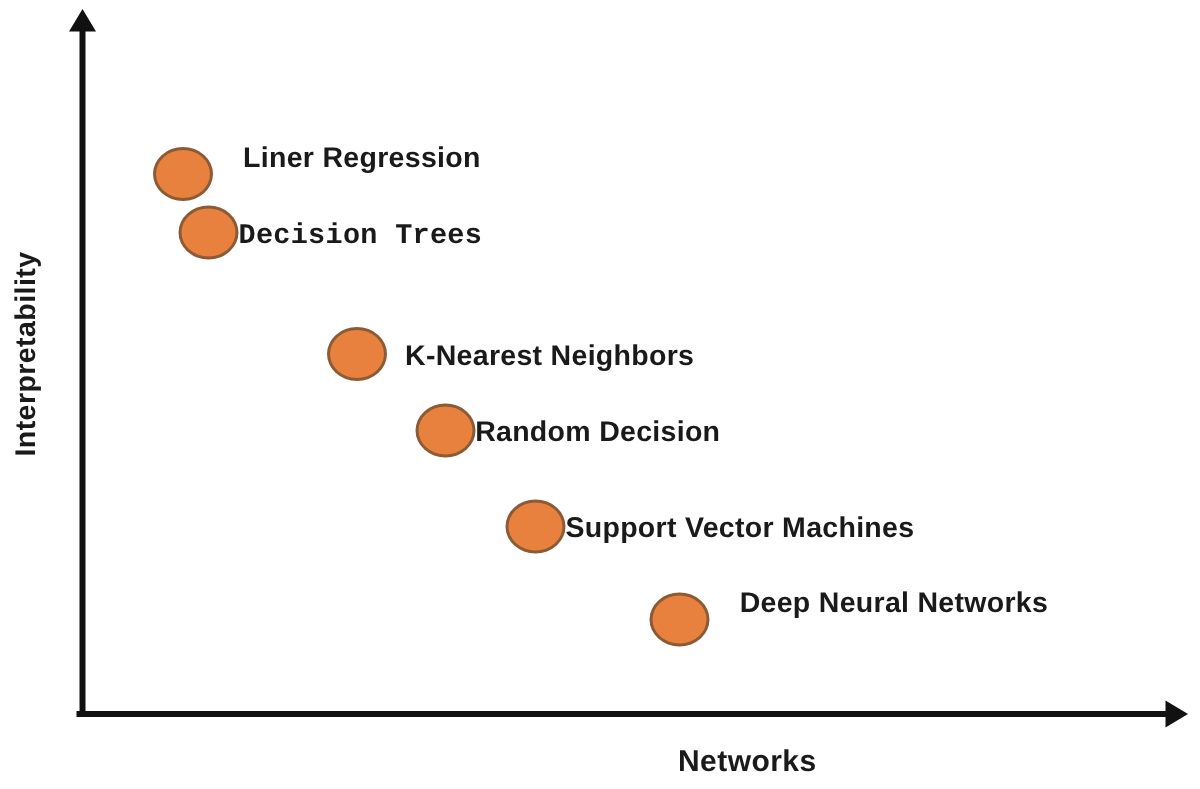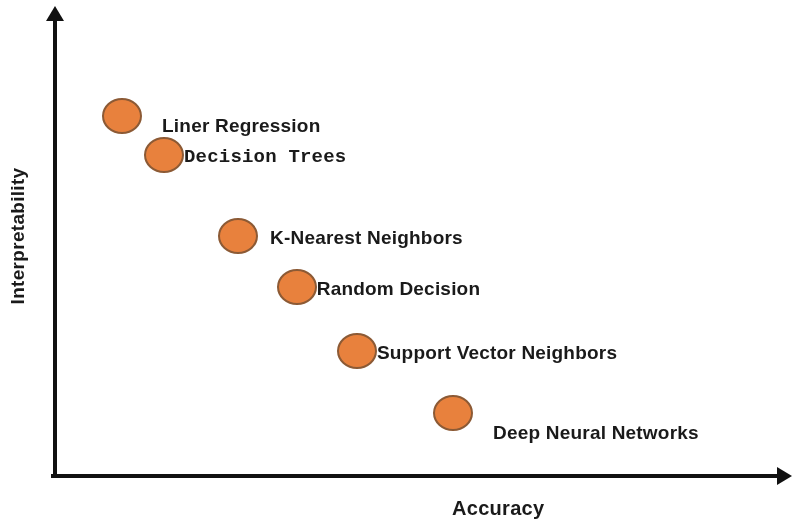--- a/index.html
+++ b/index.html
@@ -104,41 +104,41 @@
 </head>
 <body>
 
 <div class="canvas">
   <div class="y-axis-arrow"></div>
   <div class="y-axis-line"></div>
   <div class="x-axis-line"></div>
   <div class="x-axis-arrow"></div>
 
   <div class="y-label">Interpretability</div>
-  <div class="x-label">Accuracy</div>
+  <div class="x-label">Networks</div>
 
   <div class="plot" id="plot">
       <div class="point" style="left: 66.06px; top: 103.936px;">
         <div class="marker" style="width: 40px; height: 36px; background: rgb(232, 129, 61); border: 2px solid rgb(140, 90, 53);"></div>
-        <div class="point-label" style="left: 40px; top: 28px; padding-left: 20px;">Liner Regression</div>
+        <div class="point-label" style="left: 40px; top: 8px; padding-left: 20px;">Liner Regression</div>
       </div>
-      <div class="point" style="left: 108px; top: 142.912px; font-family: Liberation Mono, monospace;">
+      <div class="point" style="left: 83px; top: 142.912px; font-family: Liberation Mono, monospace;">
         <div class="marker" style="width: 40px; height: 36px; background: rgb(232, 129, 61); border: 2px solid rgb(140, 90, 53);"></div>
         <div class="point-label" style="left: 40px; top: 20px;">Decision Trees</div>
       </div>
       <div class="point" style="left: 182.032px; top: 224.112px;">
         <div class="marker" style="width: 40px; height: 36px; background: rgb(232, 129, 61); border: 2px solid rgb(140, 90, 53);"></div>
         <div class="point-label" style="left: 52px; top: 20px;">K-Nearest Neighbors</div>
       </div>
       <div class="point" style="left: 240.752px; top: 275.152px;">
         <div class="marker" style="width: 40px; height: 36px; background: rgb(232, 129, 61); border: 2px solid rgb(140, 90, 53);"></div>
         <div class="point-label" style="left: 40px; top: 20px;">Random Decision</div>
       </div>
       <div class="point" style="left: 300.94px; top: 339.184px;">
         <div class="marker" style="width: 40px; height: 36px; background: rgb(232, 129, 61); border: 2px solid rgb(140, 90, 53);"></div>
-        <div class="point-label" style="left: 40px; top: 20px;">Support Vector Neighbors</div>
+        <div class="point-label" style="left: 40px; top: 20px;">Support Vector Machines</div>
       </div>
       <div class="point" style="left: 397.094px; top: 400.896px;">
         <div class="marker" style="width: 40px; height: 36px; background: rgb(232, 129, 61); border: 2px solid rgb(140, 90, 53);"></div>
-        <div class="point-label" style="left: 40px; top: 38px; padding-left: 20px;">Deep Neural Networks</div>
+        <div class="point-label" style="left: 40px; top: 8px; padding-left: 20px;">Deep Neural Networks</div>
       </div>
     </div>
 </div>
 
 </body></html>

